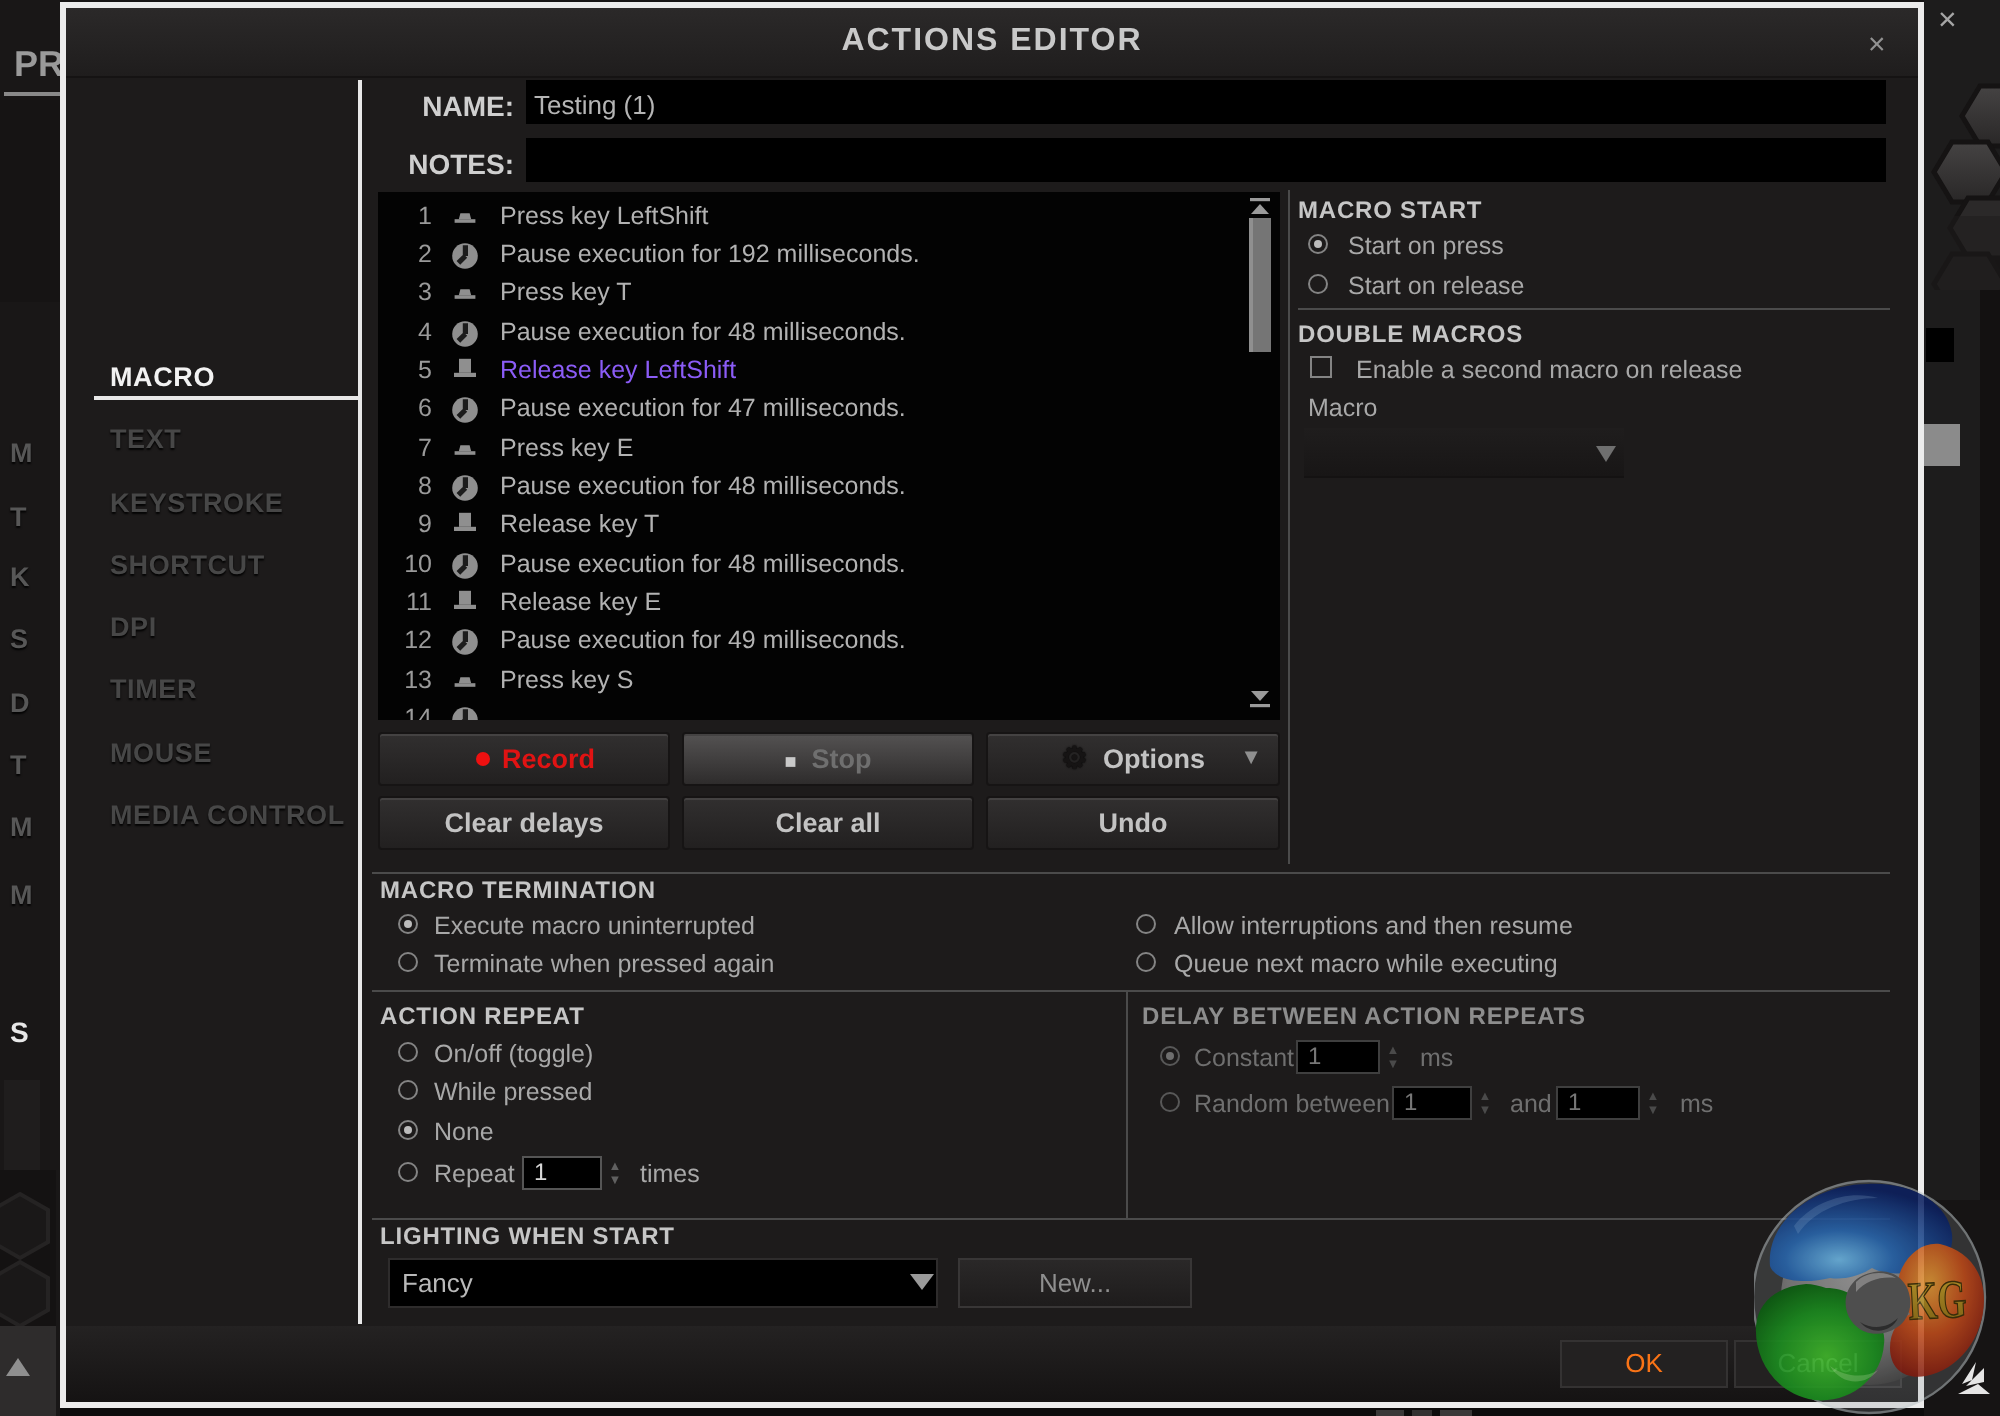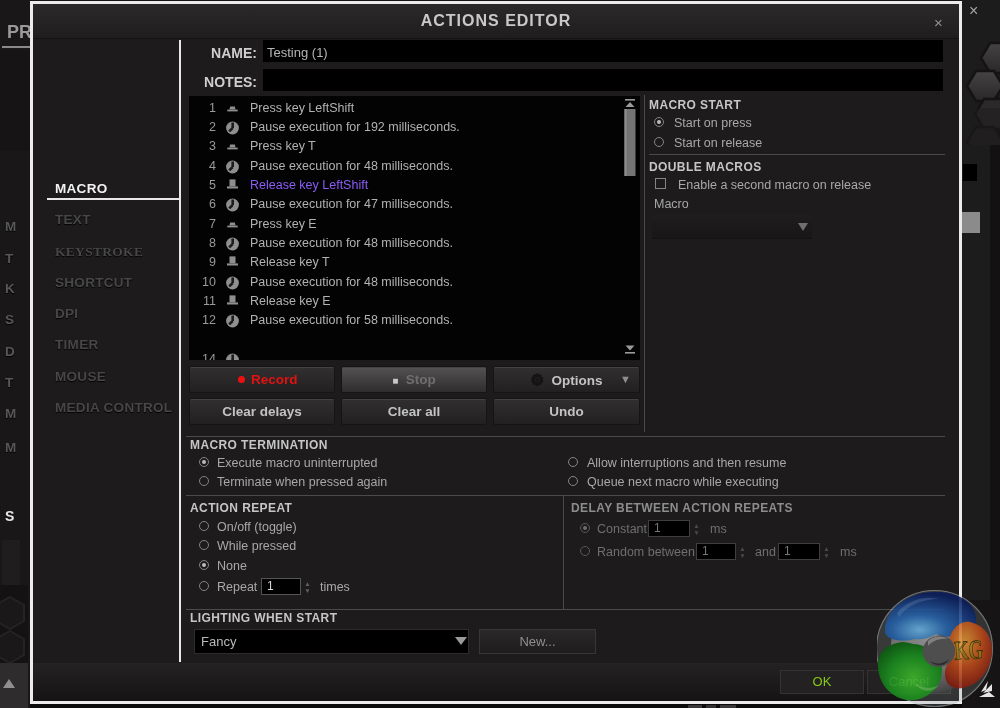--- a/index.html
+++ b/index.html
@@ -93,21 +93,21 @@
   <div class="abs" style="left:33px;top:4px;width:926px;height:34px;
        background:linear-gradient(#2b2929,#1f1d1d);border-bottom:1px solid #151313;"></div>
   <div class="abs" style="left:33px;top:4px;width:926px;height:34px;line-height:34px;text-align:center;
        color:#c9c9c9;font-size:16px;font-weight:bold;letter-spacing:1px;">ACTIONS EDITOR</div>
   <div class="abs" style="left:934px;top:14px;color:#929292;font-size:15px;">×</div>
 
   <div class="abs" style="left:179px;top:40px;width:2px;height:622px;background:#e8e8e8;"></div>
   <div class="abs" style="left:55px;top:181px;color:#f2f2f2;font-weight:bold;font-size:13.5px;letter-spacing:.3px;">MACRO</div>
   <div class="abs" style="left:47px;top:198px;width:132px;height:2px;background:#e8e8e8;"></div>
   <div class="abs menu" style="top:212px;">TEXT</div>
-  <div class="abs menu" style="top:244px;font-family:Liberation Serif, serif;">KEYSTROKE</div>
+  <div class="abs menu" style="top:244px;">KEYSTROKE</div>
   <div class="abs menu" style="top:275px;">SHORTCUT</div>
   <div class="abs menu" style="top:306px;">DPI</div>
   <div class="abs menu" style="top:337px;">TIMER</div>
   <div class="abs menu" style="top:369px;">MOUSE</div>
   <div class="abs menu" style="top:400px;">MEDIA CONTROL</div>
 
   <div class="abs" style="left:180px;top:45px;width:77px;text-align:right;font-weight:bold;
        font-size:14px;color:#cfcfcf;">NAME:</div>
   <div class="abs" style="left:263px;top:40px;width:680px;height:22px;background:#000;"></div>
   <div class="abs" style="left:267px;top:45px;color:#b5b5b5;font-size:13px;">Testing (1)</div>
@@ -203,21 +203,29 @@
             <rect x="2" y="7.4" width="11" height="2.1" fill="#8f8f8f"></rect>
           </svg></span>
         <span style="position:absolute;left:61px;top:2px;color:#b2b2b2;font-size:12.5px;">Release key E</span>
       </div>
     <div style="position:absolute;top:215.35000000000002px;left:0;width:100%;height:19px;">
         <span style="position:absolute;left:0;width:27px;text-align:right;color:#9a9a9a;font-size:12.5px;top:2px;">12</span>
         <span style="position:absolute;left:36px;top:3px;"><svg width="15" height="14" viewBox="0 0 15 14">
             <circle cx="7.5" cy="7" r="6.4" fill="#8f8f8f"></circle>
             <path d="M7.7,7 L7.7,1.6 M7.7,7 L4.2,10.4" stroke="#1c1c1c" stroke-width="2.6" fill="none"></path>
           </svg></span>
-        <span style="position:absolute;left:61px;top:2px;color:#b2b2b2;font-size:12.5px;">Pause execution for 58 milliseconds.</span>
+        <span style="position:absolute;left:61px;top:2px;color:#b2b2b2;font-size:12.5px;">Pause execution for 49 milliseconds.</span>
+      </div>
+    <div style="position:absolute;top:234.70000000000002px;left:0;width:100%;height:19px;">
+        <span style="position:absolute;left:0;width:27px;text-align:right;color:#9a9a9a;font-size:12.5px;top:2px;">13</span>
+        <span style="position:absolute;left:36px;top:3px;"><svg width="15" height="14" viewBox="0 0 15 14">
+            <path d="M5.2,4.6 L9.8,4.6 L10.6,7.6 L4.4,7.6 Z" fill="#8f8f8f"></path>
+            <rect x="2.3" y="7.6" width="10.4" height="1.8" fill="#8f8f8f"></rect>
+          </svg></span>
+        <span style="position:absolute;left:61px;top:2px;color:#b2b2b2;font-size:12.5px;">Press key S</span>
       </div>
     <div style="position:absolute;top:254.05px;left:0;width:100%;height:19px;">
         <span style="position:absolute;left:0;width:27px;text-align:right;color:#9a9a9a;font-size:12.5px;top:2px;">14</span>
         <span style="position:absolute;left:36px;top:3px;"><svg width="15" height="14" viewBox="0 0 15 14">
             <circle cx="7.5" cy="7" r="6.4" fill="#8f8f8f"></circle>
             <path d="M7.7,7 L7.7,1.6 M7.7,7 L4.2,10.4" stroke="#1c1c1c" stroke-width="2.6" fill="none"></path>
           </svg></span>
       </div>
   </div>
 
@@ -313,21 +321,21 @@
   <div class="abs" style="left:201px;top:634px;color:#b9b9b9;font-size:13px;">Fancy</div>
   <div class="abs" style="left:455px;top:637px;width:0;height:0;border-left:6px solid transparent;
        border-right:6px solid transparent;border-top:8px solid #9a9a9a;"></div>
   <div class="abs" style="left:479px;top:629px;width:117px;height:25px;
        background:linear-gradient(#2a2828,#1e1c1c);border:1px solid #383636;box-sizing:border-box;
        color:#8f8f8f;font-size:13px;text-align:center;line-height:23px;">New...</div>
 
   <div class="abs" style="left:33px;top:663px;width:926px;height:38px;
        background:linear-gradient(#242222,#151313);"></div>
   <div class="abs" style="left:780px;top:670px;width:84px;height:24px;background:#232121;
-       border:1px solid #343232;box-sizing:border-box;color:#84cc16;font-size:13px;
+       border:1px solid #343232;box-sizing:border-box;color:#f97316;font-size:13px;
        text-align:center;line-height:22px;">OK</div>
   <div class="abs" style="left:867px;top:670px;width:84px;height:24px;background:#232121;
        border:1px solid #343232;box-sizing:border-box;color:#9d9d9d;font-size:13px;
        text-align:center;line-height:22px;">Cancel</div>
 
   <svg class="abs" style="left:877px;top:587px;" width="123" height="121" viewBox="0 0 123 121">
     <defs>
       <radialGradient id="blu" cx="38%" cy="78%" r="75%">
         <stop offset="0" stop-color="#6fb9e6"></stop>
           <stop offset=".4" stop-color="#2a68b0"></stop>

